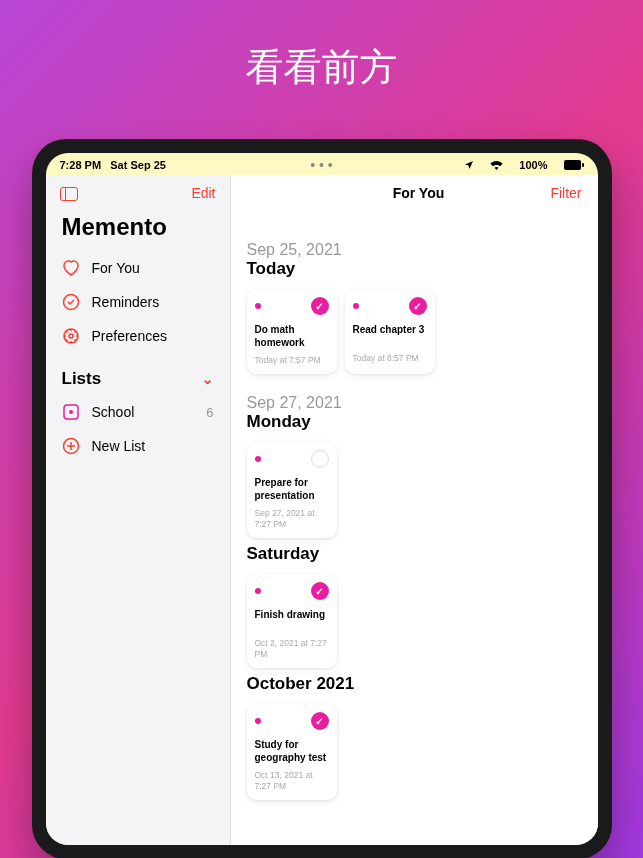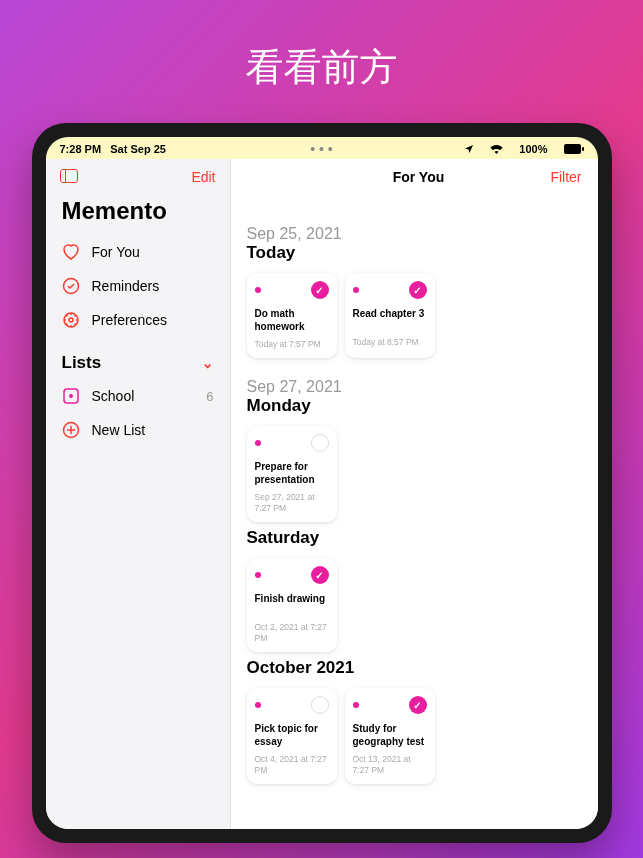--- a/index.html
+++ b/index.html
@@ -1,25 +1,25 @@
 <!DOCTYPE html>
 <html><head>
 <meta charset="utf-8">
 <style>
 *{margin:0;padding:0;box-sizing:border-box}
 body{width:643px;height:858px;background:linear-gradient(135deg,#b846d6,#e23a8e,#a038e0);font-family:-apple-system,BlinkMacSystemFont,"Helvetica Neue",sans-serif;overflow:hidden}
-.promo-title{text-align:center;color:#fff;font-size:38px;font-weight:500;padding:42px 0 30px}
+.promo-title{text-align:center;color:#fff;font-size:38px;font-weight:500;padding:42px 0 46px}
 .device{margin:0 auto;width:580px;height:720px;background:#1a1a1a;border-radius:34px;padding:14px;box-shadow:0 20px 40px rgba(0,0,0,.3)}
 .screen{width:100%;height:100%;background:#fef9c3;border-radius:22px;overflow:hidden;display:flex;flex-direction:column}
 .statusbar{display:flex;justify-content:space-between;align-items:center;padding:6px 14px 4px;font-size:11px;font-weight:600;color:#000}
 .statusbar-right{display:flex;align-items:center;gap:16px}
 .dots{text-align:center;font-size:14px;color:#888;margin-top:-18px;height:18px}
 .app{display:flex;flex:1;min-height:0}
 .sidebar{width:185px;background:#f4f4f6;padding:8px 0;border-right:1px solid #e2e2e5}
-.sb-top{display:flex;justify-content:space-between;align-items:flex-start;padding:2px 14px 6px}
+.sb-top{display:flex;justify-content:space-between;align-items:flex-end;padding:2px 14px 6px}
 .sb-icon{width:18px;height:14px;border:1.5px solid #ff3b30;border-radius:3px;position:relative;display:inline-block}
 .sb-icon::after{content:"";position:absolute;left:4px;top:0;bottom:0;width:1.5px;background:#ff3b30}
 .edit{color:#ff3b30;font-size:14px}
 .app-name{font-size:24px;font-weight:800;padding:6px 16px 10px}
 .nav-item{display:flex;align-items:center;padding:8px 16px;gap:12px;font-size:14px}
 .nav-ic{width:18px;height:18px;display:flex;align-items:center;justify-content:center}
 .lists-header{display:flex;justify-content:space-between;align-items:center;padding:16px 16px 6px;font-size:17px;font-weight:700}
 .chev{color:#ff3b30;font-size:14px}
 .list-row{display:flex;align-items:center;padding:8px 16px;gap:12px;font-size:14px}
 .count{margin-left:auto;color:#999;font-size:13px}
@@ -188,28 +188,20 @@
                 </div>
                 <div class="card-title">Finish drawing</div>
                 <div class="card-date">Oct 2, 2021 at 7:27 PM</div>
               </div>
             </div>
             <div class="sec-name">October 2021</div>
             <div class="cards">
               <div class="card">
                 <div class="card-top">
                   <span class="dot"></span>
-                  <span class="chk open"></span>
-                </div>
-                <div class="card-title">Pick topic for essay</div>
-                <div class="card-date">Oct 4, 2021 at 7:27 PM</div>
-              </div>
-              <div class="card">
-                <div class="card-top">
-                  <span class="dot"></span>
                   <span class="chk done"></span>
                 </div>
                 <div class="card-title">Study for geography test</div>
                 <div class="card-date">Oct 13, 2021 at 7:27 PM</div>
               </div>
             </div>
           </div>
 </div>
 
 </div>

